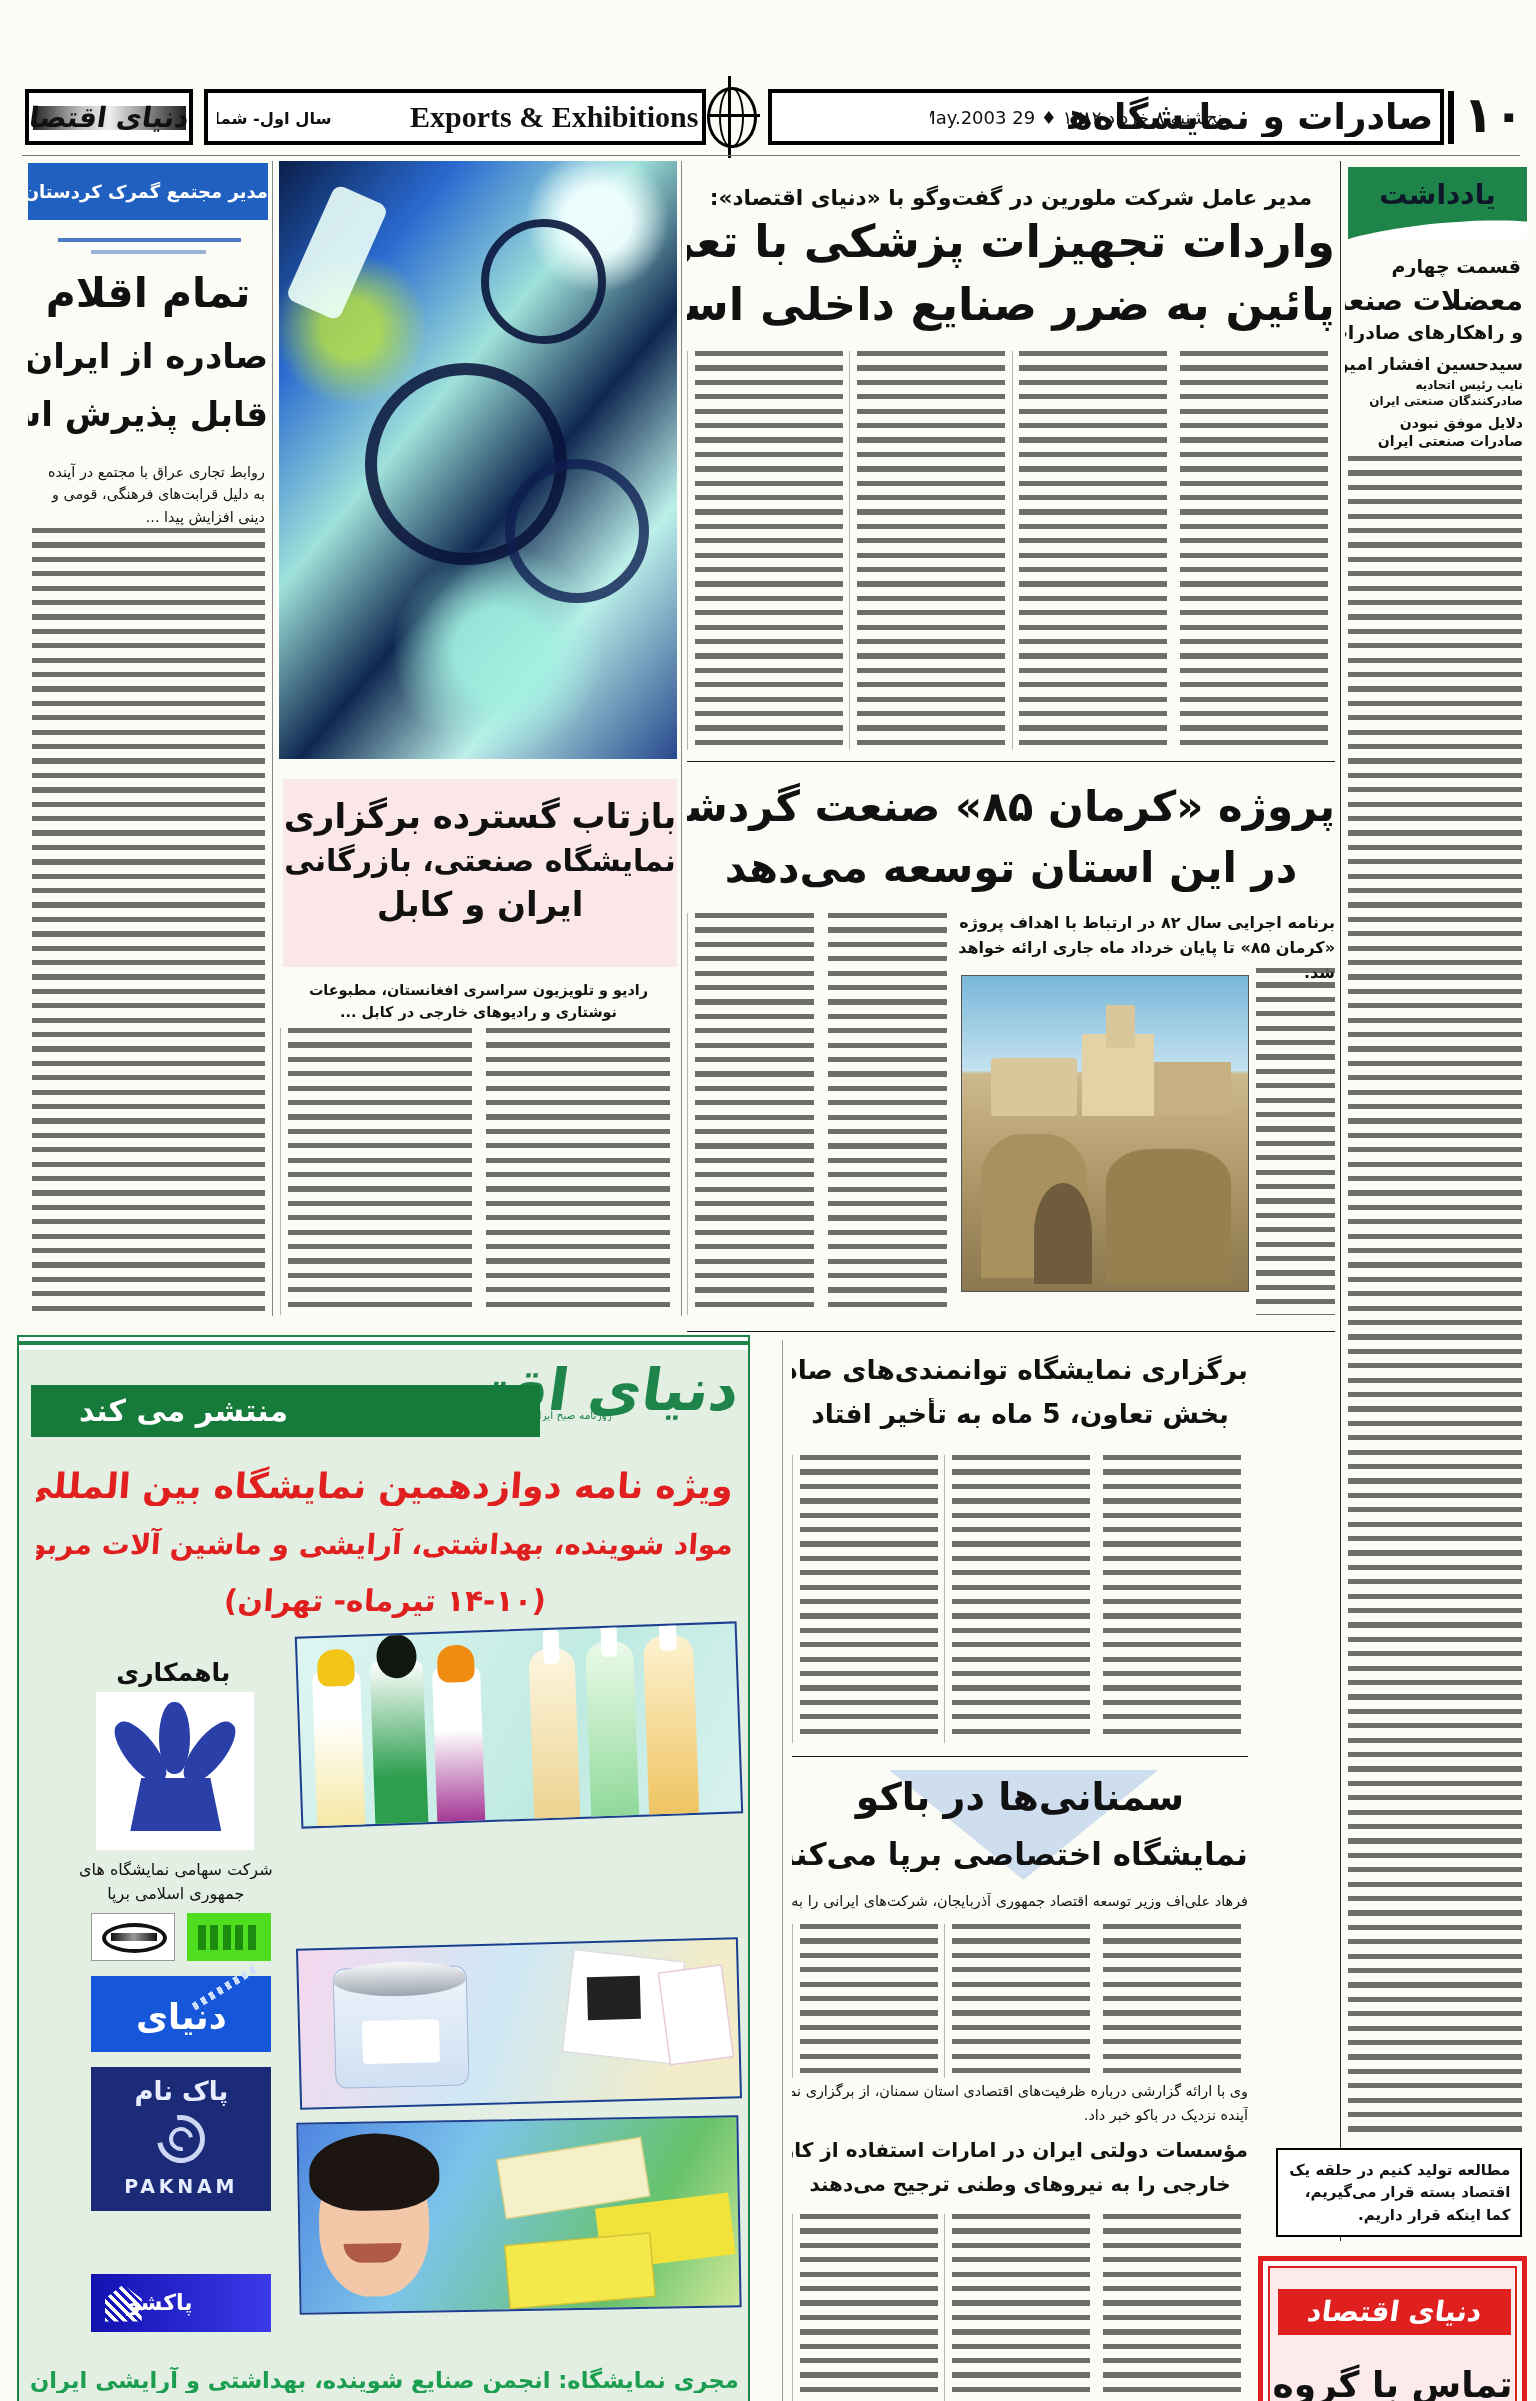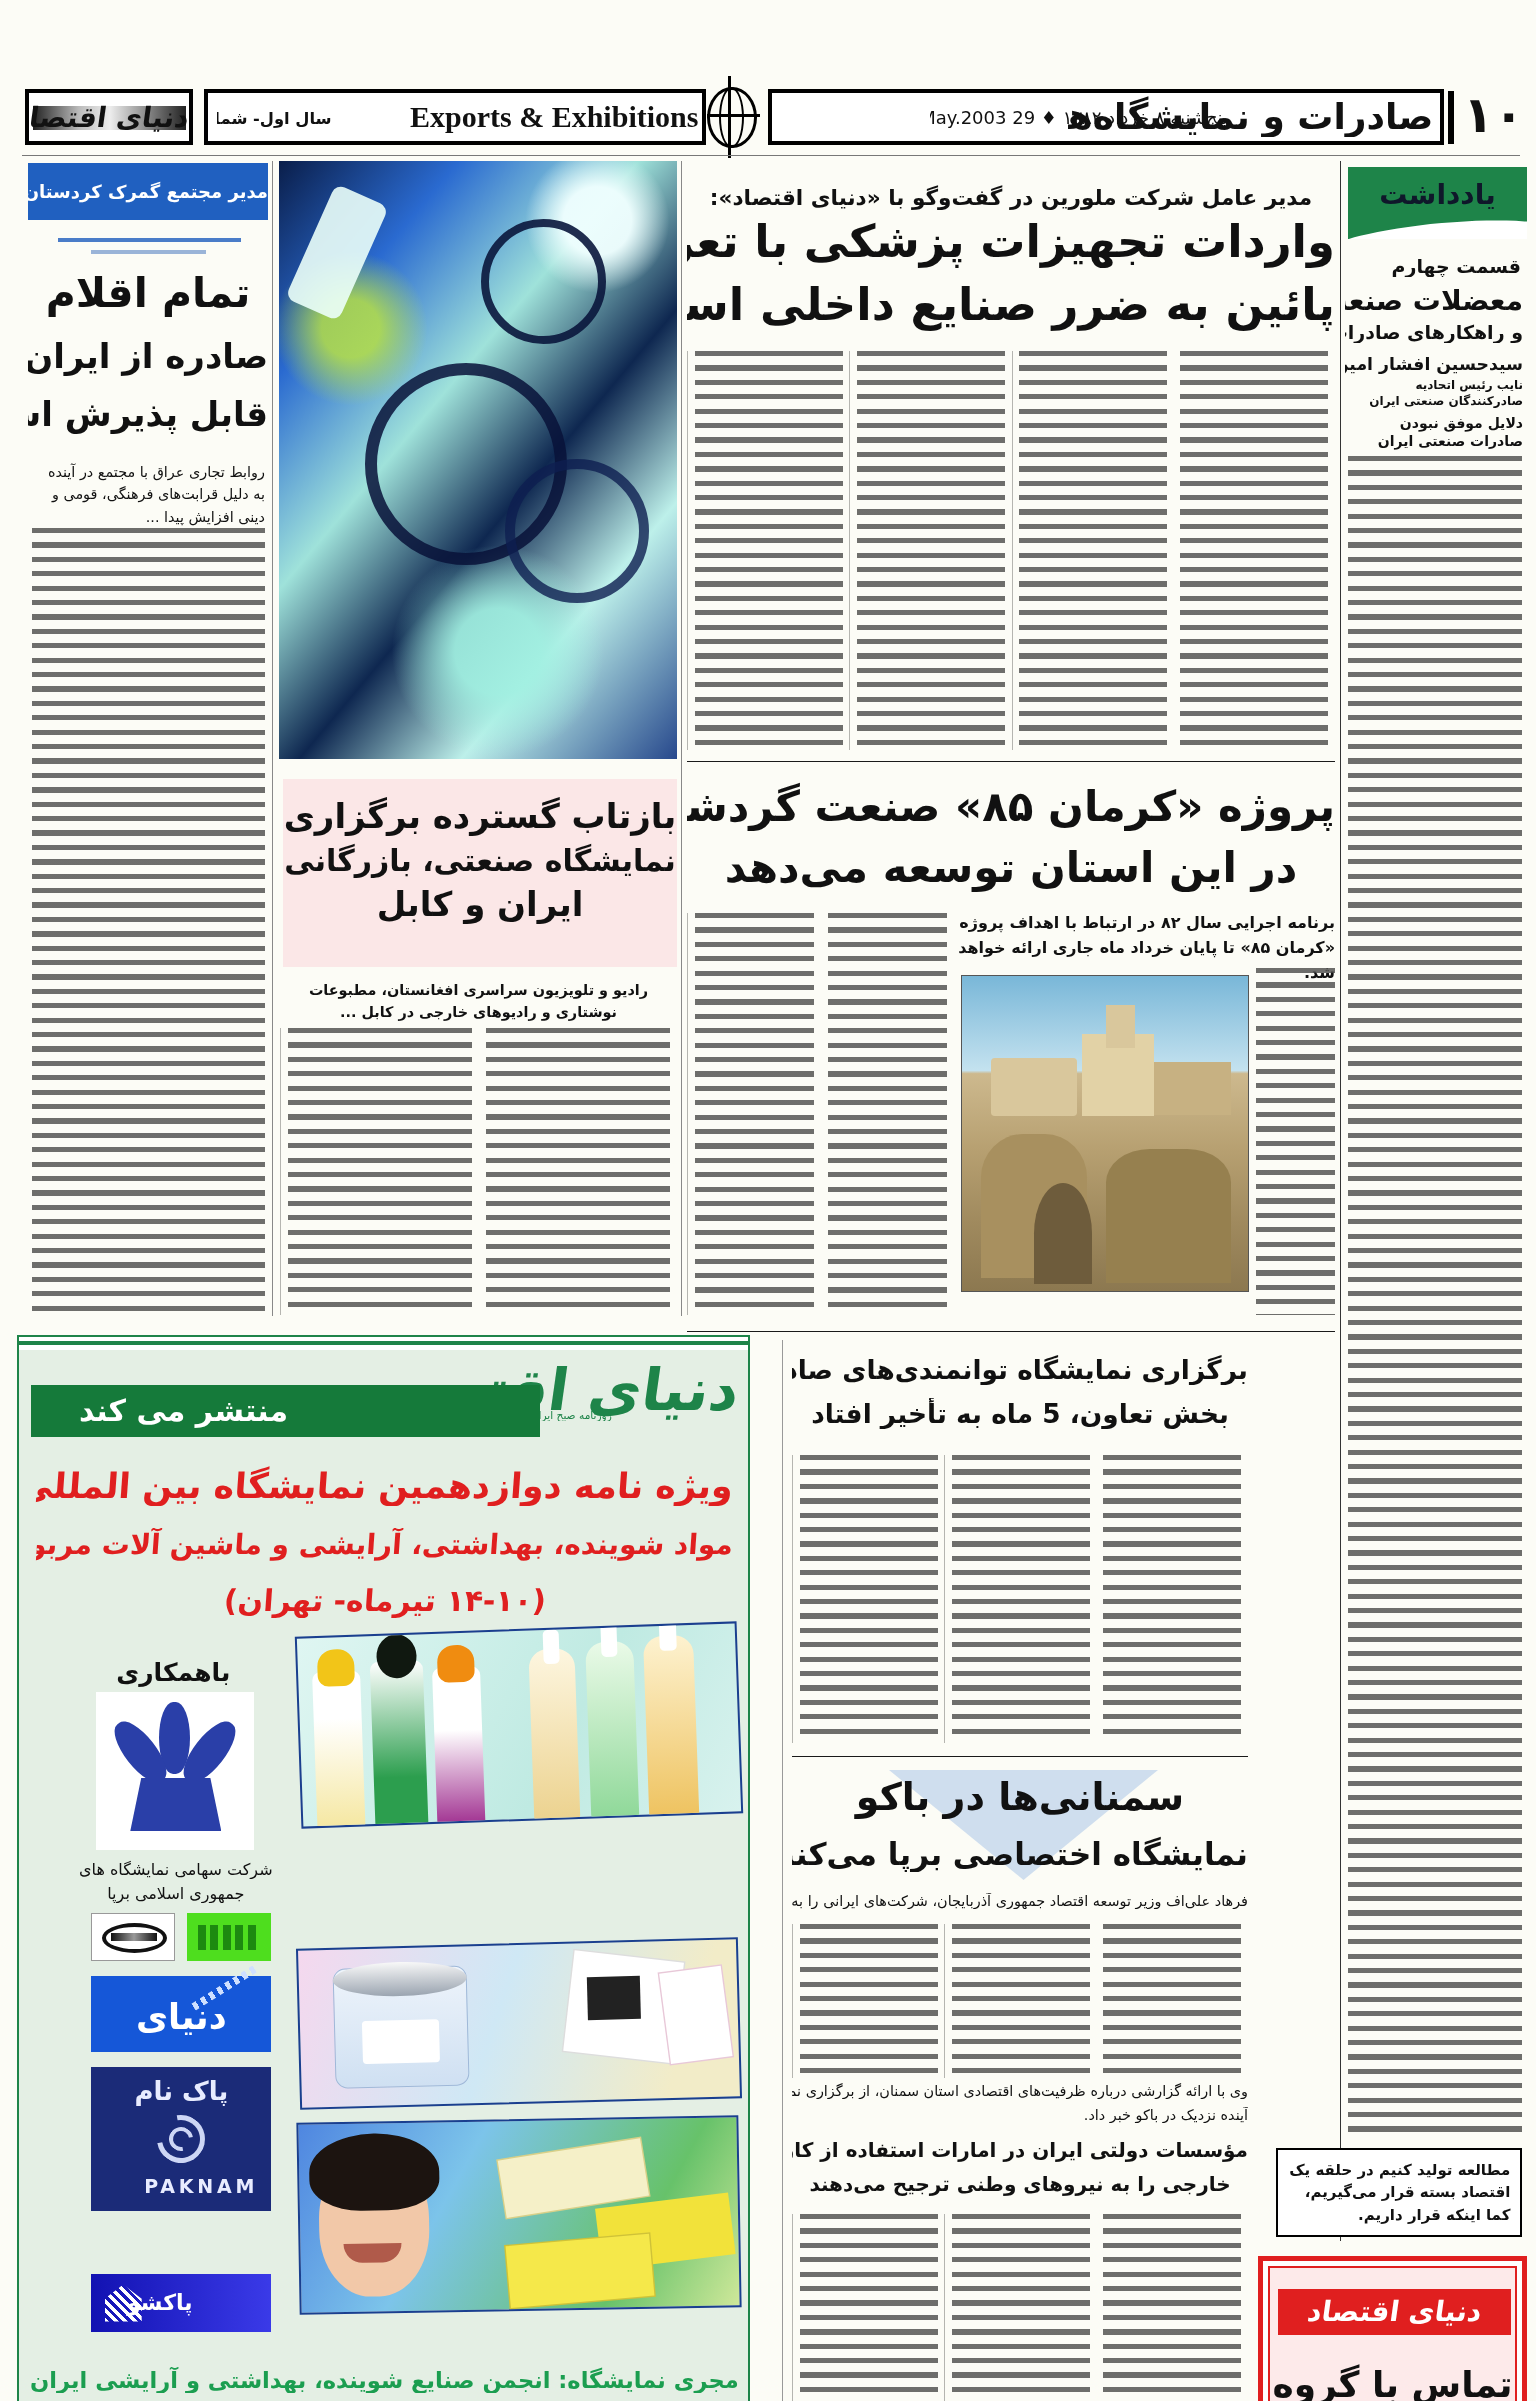--- a/index.html
+++ b/index.html
@@ -295,21 +295,21 @@
 
     <div class="abs" style="left:72px;top:639px;width:180px;height:76px;background:#1557d8;">
       <div class="abs" style="right:11.5px;top:7.7px;width:72px;height:7.7px;background:repeating-linear-gradient(90deg,#cfe0ff 0 4.8px,transparent 4.8px 9.6px);transform:rotate(-32deg);"></div>
       <div class="rtl b ctr nw" style="font-size:35px;color:#fff;line-height:82px;">دنیای</div>
     </div>
 
     <div class="abs" style="left:72px;top:730px;width:180px;height:144px;background:#1b2b78;">
       <div class="rtl b ctr nw" style="font-size:26px;color:#e8ecff;margin-top:8.6px;">پاک نام</div>
       <div class="abs" style="left:66px;top:48px;width:48px;height:48px;border:5.8px solid #cdd6f5;border-radius:50%;border-left-color:transparent;transform:rotate(35deg);"></div>
       <div class="abs" style="left:78px;top:60px;width:24px;height:24px;border:4.3px solid #cdd6f5;border-radius:50%;border-right-color:transparent;transform:rotate(35deg);"></div>
-      <div class="b ctr nw abs" style="left:0;top:108px;width:100%;font-size:19px;color:#e8ecff;letter-spacing:3.8px;margin-left:20px;">PAKNAM</div>
+      <div class="b ctr nw abs" style="left:0;top:108px;width:100%;font-size:19px;color:#e8ecff;letter-spacing:3.8px;">PAKNAM</div>
     </div>
 
     <div class="abs frame" style="left:279px;top:606px;width:442px;height:161px;background:linear-gradient(110deg,#f5d8ee 0%,#cfe8f5 45%,#f2ecc8 85%);transform:rotate(-1.5deg);overflow:hidden;">
       <div class="abs" style="left:34px;top:19px;width:134px;height:120px;background:linear-gradient(#eef4fb,#cfe0f2);border-radius:12.5px;border:1.9px solid #9fb8d8;"></div>
       <div class="abs" style="left:34px;top:14.4px;width:134px;height:34px;background:linear-gradient(#f8f8f8,#9aa4b0);border-radius:50%;"></div>
       <div class="abs" style="left:62px;top:72px;width:77px;height:43px;background:#fff;border-radius:3.8px;"></div>
       <div class="abs" style="left:269px;top:14.4px;width:110px;height:101px;background:#fff;transform:rotate(8deg);box-shadow:0 0 0 1.4px #ddd;"></div>
       <div class="abs" style="left:288px;top:34px;width:53px;height:43px;background:#222;"></div>
       <div class="abs" style="left:365px;top:29px;width:62px;height:91px;background:#fff;transform:rotate(-6deg);box-shadow:0 0 0 1.4px #e8c8d8;"></div>
     </div>

